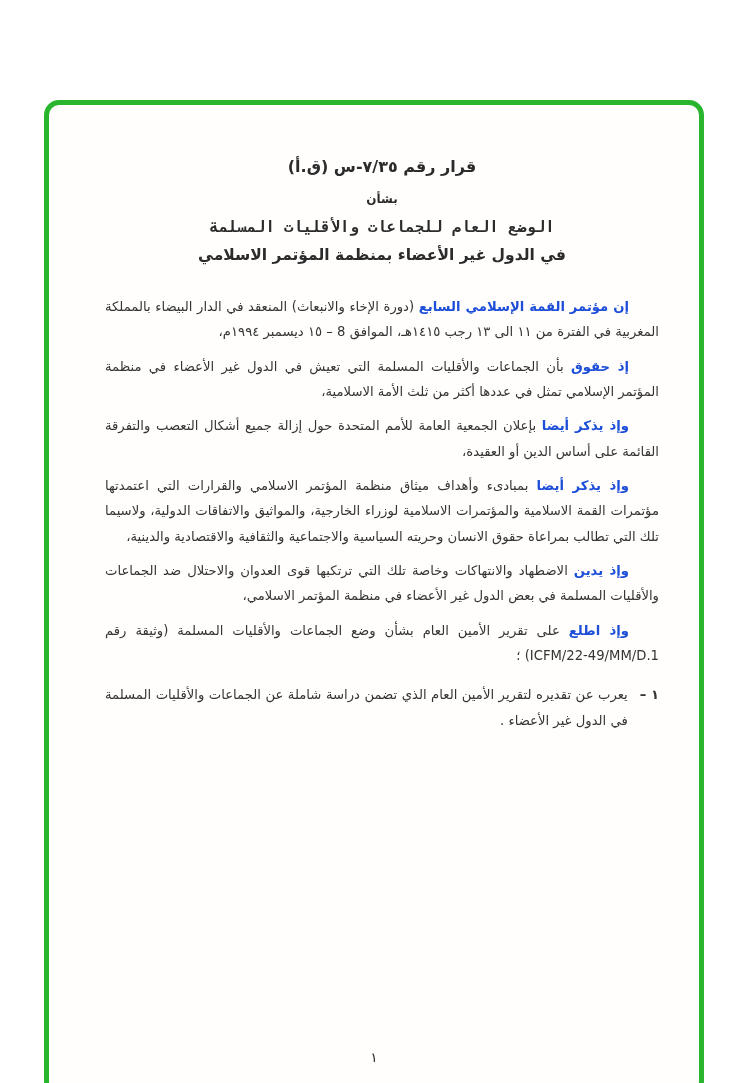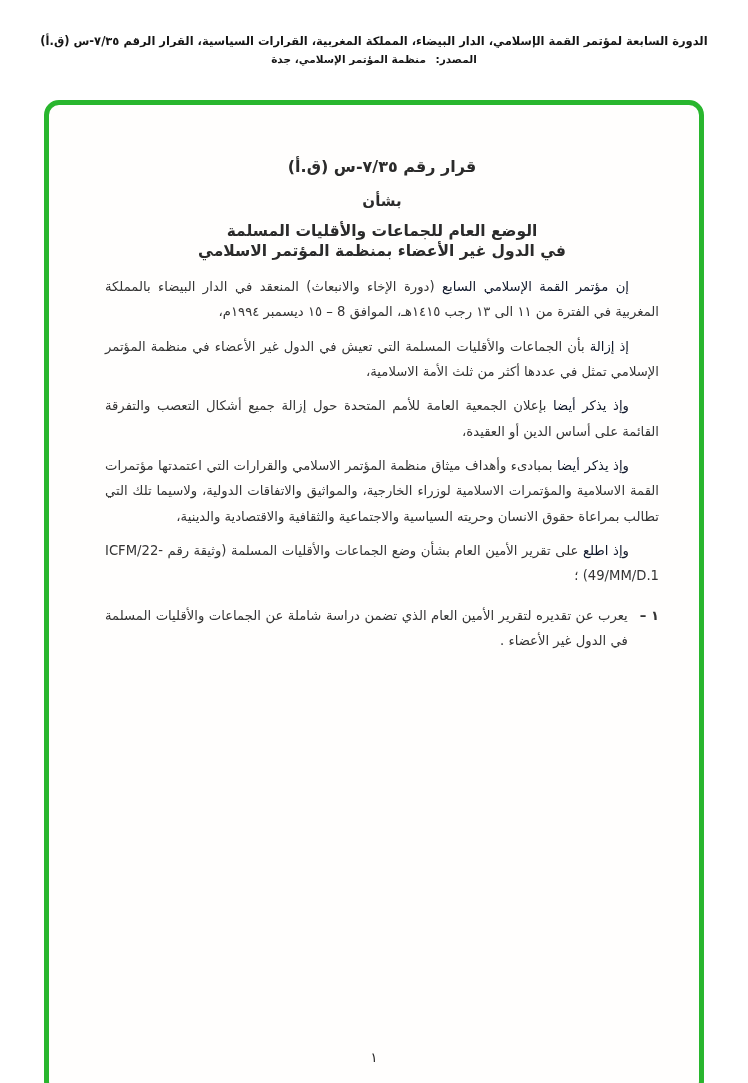--- a/index.html
+++ b/index.html
@@ -48,31 +48,31 @@
   .doc {
     direction: rtl;
     color: #343434;
   }
   .title-block {
     text-align: center;
     font-weight: bold;
     color: #2b2b2b;
   }
   .title-block .t1 { font-size: 16px; margin-bottom: 16px; letter-spacing: 0.3px; }
-  .title-block .t2 { font-size: 15px; margin-bottom: 12px; }
-  .title-block .t3 { font-size: 15.5px; margin-bottom: 2px; }
-  .title-block .t4 { font-size: 15.5px; margin-bottom: 14px; }
+  .title-block .t2 { font-size: 12px; margin-bottom: 12px; }
+  .title-block .t3 { font-size: 15.5px; margin-bottom: 9px; font-family: Liberation Mono, monospace; }
+  .title-block .t4 { font-size: 15.5px; margin-bottom: 30px; }
   .doc p {
     font-size: 13.2px;
     line-height: 1.92;
     text-align: justify;
     text-indent: 30px;
     margin: 0 0 9px 0;
   }
-  .doc p .lead { font-weight: normal; color: #0f172a; }
+  .doc p .lead { font-weight: bold; color: #1d4ed8; }
   .doc .list-item {
     display: flex;
     direction: rtl;
     font-size: 13.2px;
     line-height: 1.92;
     margin-top: 14px;
   }
   .doc .list-item .num {
     font-weight: bold;
     white-space: nowrap;
@@ -90,47 +90,41 @@
     text-align: center;
     font-size: 13px;
     color: #222;
   }
 </style>
 </head>
 <body>
 
 <div class="page">
 
-  <div class="top-header">
-    <div class="line1">الدورة السابعة لمؤتمر القمة الإسلامي، الدار البيضاء، المملكة المغربية، القرارات السياسية، القرار الرقم ٧/٣٥-س (ق.أ)</div>
-    <div class="line2">
-      <span class="src-label">المصدر:</span>
-      <span>منظمة المؤتمر الإسلامي، جدة</span>
-    </div>
-  </div>
 
   <div class="doc-frame">
     <div class="doc">
 
       <div class="title-block">
         <div class="t1">قرار رقم ٧/٣٥-س (ق.أ)</div>
         <div class="t2">بشأن</div>
         <div class="t3">الوضع العام للجماعات والأقليات المسلمة</div>
         <div class="t4">في الدول غير الأعضاء بمنظمة المؤتمر الاسلامي</div>
       </div>
 
       <p><span class="lead">إن مؤتمر القمة الإسلامي السابع</span> <span>(دورة الإخاء والانبعاث) المنعقد في الدار البيضاء بالمملكة المغربية في الفترة من ١١ الى ١٣ رجب ١٤١٥هـ، الموافق 8 – ١٥ ديسمبر ١٩٩٤م،</span></p>
 
-      <p><span class="lead">إذ إزالة</span> <span>بأن الجماعات والأقليات المسلمة التي تعيش في الدول غير الأعضاء في منظمة المؤتمر الإسلامي تمثل في عددها أكثر من ثلث الأمة الاسلامية،</span></p>
+      <p><span class="lead">إذ حقوق</span> <span>بأن الجماعات والأقليات المسلمة التي تعيش في الدول غير الأعضاء في منظمة المؤتمر الإسلامي تمثل في عددها أكثر من ثلث الأمة الاسلامية،</span></p>
 
       <p><span class="lead">وإذ يذكر أيضا</span> <span>بإعلان الجمعية العامة للأمم المتحدة حول إزالة جميع أشكال التعصب والتفرقة القائمة على أساس الدين أو العقيدة،</span></p>
 
       <p><span class="lead">وإذ يذكر أيضا</span> <span>بمبادىء وأهداف ميثاق منظمة المؤتمر الاسلامي والقرارات التي اعتمدتها مؤتمرات القمة الاسلامية والمؤتمرات الاسلامية لوزراء الخارجية، والمواثيق والاتفاقات الدولية، ولاسيما تلك التي تطالب بمراعاة حقوق الانسان وحريته السياسية والاجتماعية والثقافية والاقتصادية والدينية،</span></p>
 
 
+      <p><span class="lead">وإذ يدين</span> <span>الاضطهاد والانتهاكات وخاصة تلك التي ترتكبها قوى العدوان والاحتلال ضد الجماعات والأقليات المسلمة في بعض الدول غير الأعضاء في منظمة المؤتمر الاسلامي،</span></p>
 
       <p><span class="lead">وإذ اطلع</span> <span>على تقرير الأمين العام بشأن وضع الجماعات والأقليات المسلمة (وثيقة رقم ICFM/22-49/MM/D.1) ؛</span></p>
 
       <div class="list-item">
         <span class="num">١ –</span>
         <span class="txt">يعرب عن تقديره لتقرير الأمين العام الذي تضمن دراسة شاملة عن الجماعات والأقليات المسلمة في الدول غير الأعضاء .</span>
       </div>
 
     </div>
   </div>

